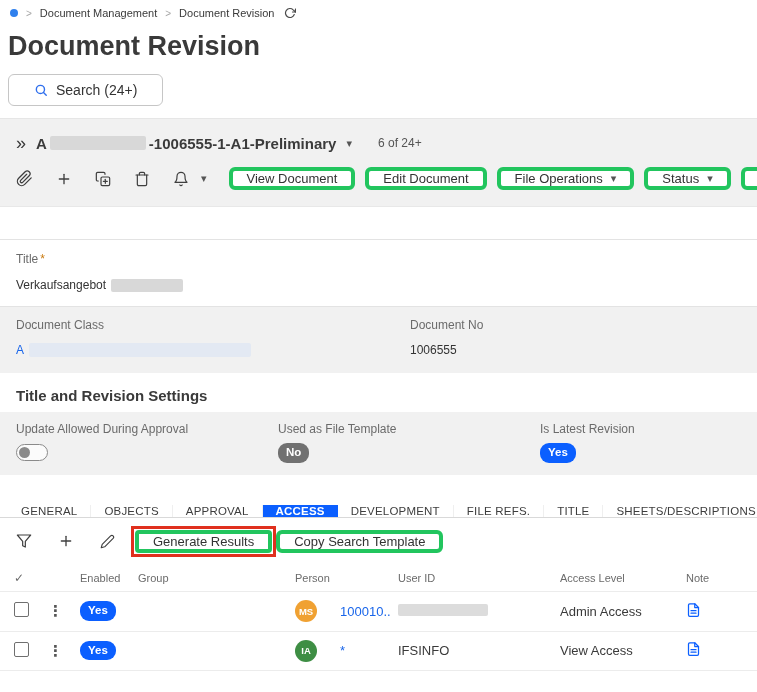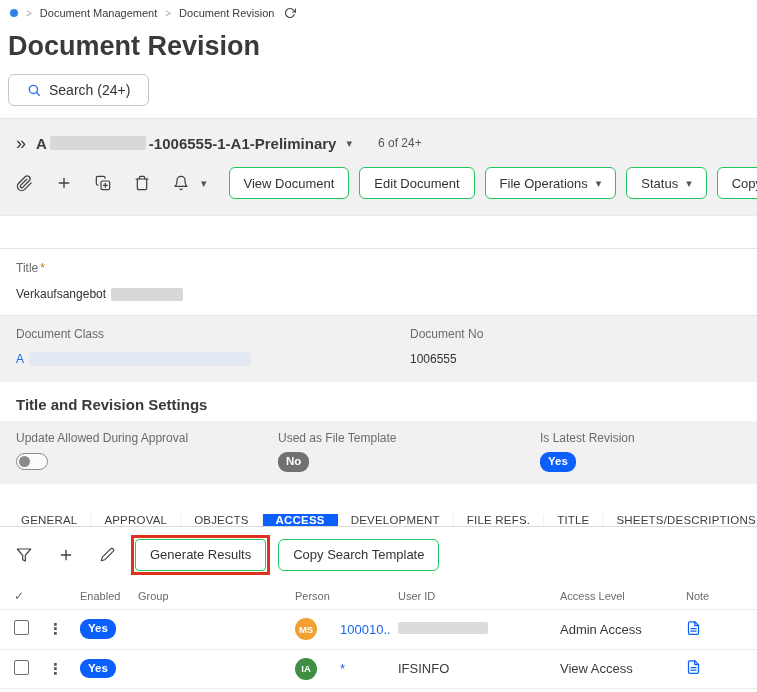--- a/index.html
+++ b/index.html
@@ -15,37 +15,37 @@
   
   .breadcrumb-bar { height: 26px; display: flex; align-items: center; gap: 8px; padding: 0 10px; background: #fff; }
   .bc-dot { width: 8px; height: 8px; border-radius: 50%; background: #2F80ED; }
   .bc-sep { color: #a6a6a6; font-size: 10px; }
   .bc-link { font-size: 11px; color: #3a3a3a; cursor: pointer; }
   .bc-refresh { margin-left: 2px; cursor: pointer; }
 
   
   .page-header { padding: 4px 8px 12px; background: #fff; }
   .page-title { font-size: 27px; font-weight: 700; color: #3a3a3a; line-height: 32px; margin: 0 0 12px; }
-  .search-btn { display: inline-flex; align-items: center; gap: 8px; height: 32px; padding: 0 18px;
+  .search-btn { display: inline-flex; align-items: center; gap: 8px; height: 32px; padding: 0 25px;
     border: 1px solid #c6c6c6; border-radius: 6px; background: #fff; font-size: 14px; color: #333; cursor: pointer; }
 
   
   .record-area { background: #f1f1f1; border-top: 1px solid #e6e6e6; border-bottom: 1px solid #e8e8e8; padding: 12px 0 16px; }
   .record-row { display: flex; align-items: center; gap: 10px; padding: 0 16px; height: 24px; }
   .expand-icon { font-size: 18px; color: #3a3a3a; line-height: 1; cursor: pointer; }
   .record-name { display: flex; align-items: center; gap: 3px; font-size: 15px; font-weight: 700; color: #3b3b3b; cursor: pointer; }
   .caret { font-size: 11px; color: #555; margin-left: 7px; }
   .record-pos { font-size: 12px; color: #555; margin-left: 16px; }
   .redact { background: #d8d8d8; border-radius: 2px; display: inline-block; }
   .redact-name { width: 96px; height: 14px; }
   .toolbar-row { display: flex; align-items: center; padding: 12px 16px 0; }
   .tool-icons { display: flex; align-items: center; gap: 23px; margin-right: 22px; color: #3f3f3f; }
   .tool-icon { cursor: pointer; color: #3f3f3f; }
   .bell-group { display: flex; align-items: center; gap: 5px; }
-  .btn { height: 32px; padding: 0 14px; background: #fff; border: 1px solid #22c55e; border-radius: 6px;
+  .btn { height: 23px; padding: 0 14px; background: #fff; border: 4px solid #22c55e; border-radius: 6px;
     font-size: 13px; color: #333; display: inline-flex; align-items: center; gap: 8px; cursor: pointer; white-space: nowrap; margin-right: 10px; }
   .btn .caret { margin-left: 0; }
 
   
   .title-field { margin-top: 32px; border-top: 1px solid #e3e3e3; border-bottom: 1px solid #e3e3e3; padding: 9px 16px 12px; background: #fff; }
   .flabel { font-size: 12px; color: #6b6b6b; }
   .req { color: #c97a10; margin-left: 2px; font-size: 12px; }
   .fvalue { margin-top: 9px; font-size: 12px; color: #333; display: flex; align-items: center; gap: 5px; line-height: 18px; }
   .redact-title { width: 72px; height: 13px; }
   .gray-twocol { background: #f1f1f1; padding: 11px 16px 14px; display: grid; grid-template-columns: 394px 1fr; }
@@ -66,21 +66,21 @@
   
   .tabs { display: flex; align-items: flex-end; height: 33px; border-bottom: 1px solid #d9d9d9; padding-left: 8px;
     white-space: nowrap; overflow: hidden; background: #fff; }
   .tab { display: flex; align-items: center; padding: 0 13px; font-size: 11.5px; color: #3d3d3d; letter-spacing: 0.2px;
     border-right: 1px solid #efefef; cursor: pointer; }
   .tab.active { background: #0B5FFF; color: #fff; font-weight: 700; border-right: none; }
 
   
   .tab-toolbar { display: flex; align-items: center; padding: 8px 16px; background: #fff; }
   .tt-icons { display: flex; align-items: center; gap: 26px; margin-right: 16px; color: #3f3f3f; }
-  .annotation-box { border: 3px solid #E0301E; padding: 1px; margin-right: 8px; }
+  .annotation-box { border: 3px solid #E0301E; padding: 1px; }
   .annotation-box .btn { margin-right: 0; border-radius: 4px; }
 
   
   .grid-row { display: grid; grid-template-columns: 44px 28px 58px 157px 103px 162px 124px 1fr;
     align-items: center; min-height: 40px; border-top: 1px solid #ececec; font-size: 13px; color: #3a3a3a; }
   .grid-row:last-child { border-bottom: 1px solid #ececec; }
   .grid-head { min-height: 26px; border-top: none; font-size: 11px; color: #6b6b6b; }
   .cell { padding-left: 8px; overflow: hidden; white-space: nowrap; }
   .c-check { padding-left: 14px; }
   .c-kebab { font-size: 15px; color: #555; cursor: pointer; font-weight: 700; padding-left: 4px; }
@@ -230,22 +230,22 @@
     <span class="badge no m-top" style="background-color: rgb(113, 113, 113);">No</span>
   </div>
   <div>
     <div class="flabel">Is Latest Revision</div>
     <span class="badge yes m-top" style="background-color: rgb(11, 95, 255);">Yes</span>
   </div>
 </div>
 
 <nav class="tabs">
   <div class="tab">GENERAL</div>
+  <div class="tab">OBJECTS</div>
   <div class="tab">APPROVAL</div>
-  <div class="tab">OBJECTS</div>
   <div class="tab active" style="background-color: rgb(11, 95, 255);">ACCESS</div>
   <div class="tab">DEVELOPMENT</div>
   <div class="tab">FILE REFS.</div>
   <div class="tab">TITLE</div>
   <div class="tab">SHEETS/DESCRIPTIONS</div>
 
 </nav>
 
 <div class="tab-toolbar">
   <span class="tt-icons">

